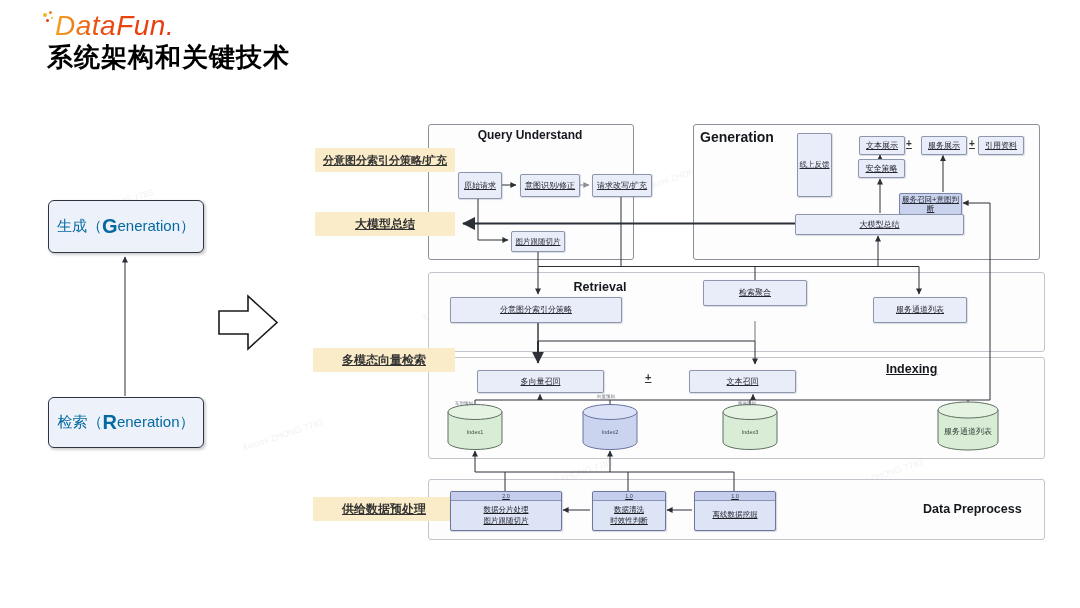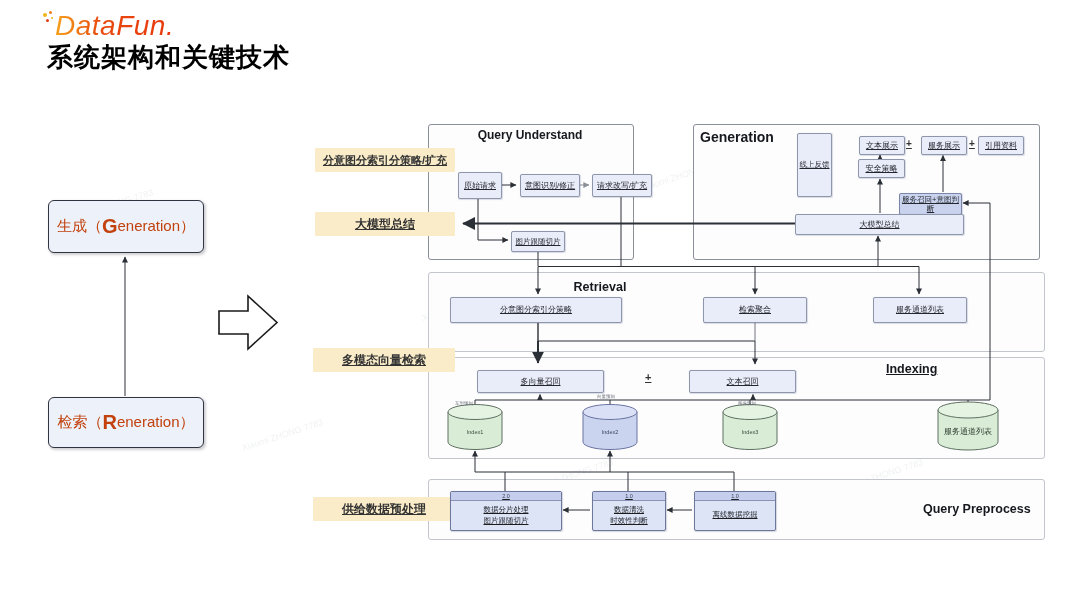--- a/index.html
+++ b/index.html
@@ -25,21 +25,21 @@
   .nbox{position:absolute;background:#e9edf9;border:1px solid #8e96ac;border-radius:2px;
         display:flex;align-items:center;justify-content:center;text-align:center;
         font-size:8px;color:#23262d;line-height:1.25;box-shadow:0.5px 0.5px 1px rgba(60,70,110,.18);}
   .nbox.dark{background:#c9d3ee;border-color:#7b85a8;}
   .plus{position:absolute;font-size:10px;color:#333;font-weight:bold;}
   
   .hl{position:absolute;background:#faecc9;display:flex;align-items:center;justify-content:center;
       font-weight:bold;color:#333;border-radius:1px;}
   
   .lfbox{position:absolute;width:154px;background:#edf1fa;border:1.4px solid #2f3440;border-radius:6px;
-         display:flex;align-items:center;justify-content:center;font-size:15px;color:#c2410c;
+         display:flex;align-items:center;justify-content:center;font-size:15px;color:#0369a1;
          box-shadow:1.5px 1.5px 2.5px rgba(40,40,60,.22);}
   .lfbox b{font-size:20px;font-weight:800;}
   
   .vbox{position:absolute;border:1px solid #6d779a;border-radius:2px;background:#dde4f6;
         box-shadow:0.5px 0.5px 1px rgba(60,70,110,.2);display:flex;flex-direction:column;overflow:hidden;}
   .vbox .vhead{height:8px;background:#c5cfed;border-bottom:1px solid #8a93b4;
                font-size:5.5px;line-height:8px;text-align:center;color:#3a3f55;}
   .vbox .vbody{flex:1;display:flex;flex-direction:column;align-items:center;justify-content:center;
                font-size:7.5px;line-height:1.35;color:#23262d;}
   svg.layer{position:absolute;left:0;top:0;z-index:3;pointer-events:none;}
@@ -89,39 +89,39 @@
   <div class="panel dark-border" style="left:428px;top:124px;width:204px;height:134px;"></div>
   <div class="panel dark-border" style="left:693px;top:124px;width:345px;height:134px;"></div>
   <div class="panel" style="left:428px;top:272px;width:615px;height:78px;"></div>
   <div class="panel" style="left:428px;top:357px;width:615px;height:100px;"></div>
   <div class="panel" style="left:428px;top:479px;width:615px;height:59px;"></div>
 
   <div class="panel-title" style="left:428px;top:128px;width:204px;text-align:center;font-size:12px;">Query Understand</div>
   <div class="panel-title" style="left:700px;top:129px;font-size:14px;">Generation</div>
   <div class="panel-title" style="left:540px;top:280px;width:120px;text-align:center;font-size:12.5px;">Retrieval</div>
   <div class="panel-title" style="left:886px;top:362px;font-size:12.5px;text-decoration:underline;">Indexing</div>
-  <div class="panel-title" style="left:923px;top:502px;font-size:12.5px;">Query Preprocess</div>
+  <div class="panel-title" style="left:923px;top:502px;font-size:12.5px;">Data Preprocess</div>
 
   <div class="nbox" style="left:458px;top:172px;width:42px;height:25px;">原始请求</div>
   <div class="nbox" style="left:520px;top:174px;width:58px;height:21px;">意图识别/修正</div>
   <div class="nbox" style="left:592px;top:174px;width:58px;height:21px;">请求改写/扩充</div>
   <div class="nbox" style="left:511px;top:231px;width:52px;height:19px;font-size:7.5px;">图片跟随切片</div>
 
   <div class="nbox" style="left:797px;top:133px;width:33px;height:62px;font-size:7.5px;">线上反馈</div>
   <div class="nbox" style="left:859px;top:136px;width:44px;height:17px;">文本展示</div>
   <div class="plus" style="left:906px;top:138px;">+</div>
   <div class="nbox" style="left:921px;top:136px;width:44px;height:17px;">服务展示</div>
   <div class="plus" style="left:969px;top:138px;">+</div>
   <div class="nbox" style="left:978px;top:136px;width:44px;height:17px;">引用资料</div>
   <div class="nbox" style="left:858px;top:159px;width:45px;height:17px;">安全策略</div>
   <div class="nbox dark" style="left:899px;top:193px;width:61px;height:20px;font-size:7.5px;">服务召回+意图判断</div>
   <div class="nbox" style="left:795px;top:214px;width:167px;height:19px;">大模型总结</div>
 
   <div class="nbox" style="left:450px;top:297px;width:170px;height:24px;">分意图分索引分策略</div>
-  <div class="nbox" style="left:703px;top:297px;width:102px;height:24px;">检索聚合</div>
+  <div class="nbox" style="left:703px;top:280px;width:102px;height:24px;">检索聚合</div>
   <div class="nbox" style="left:873px;top:297px;width:92px;height:24px;">服务通道列表</div>
 
   <div class="nbox" style="left:477px;top:370px;width:125px;height:21px;">多向量召回</div>
   <div class="plus" style="left:645px;top:371px;font-size:11px;">+</div>
   <div class="nbox" style="left:689px;top:370px;width:105px;height:21px;">文本召回</div>
 
   <div class="vbox" style="left:450px;top:491px;width:110px;height:38px;">
     <div class="vhead">2.0</div>
     <div class="vbody">
         <span>数据分片处理</span>

